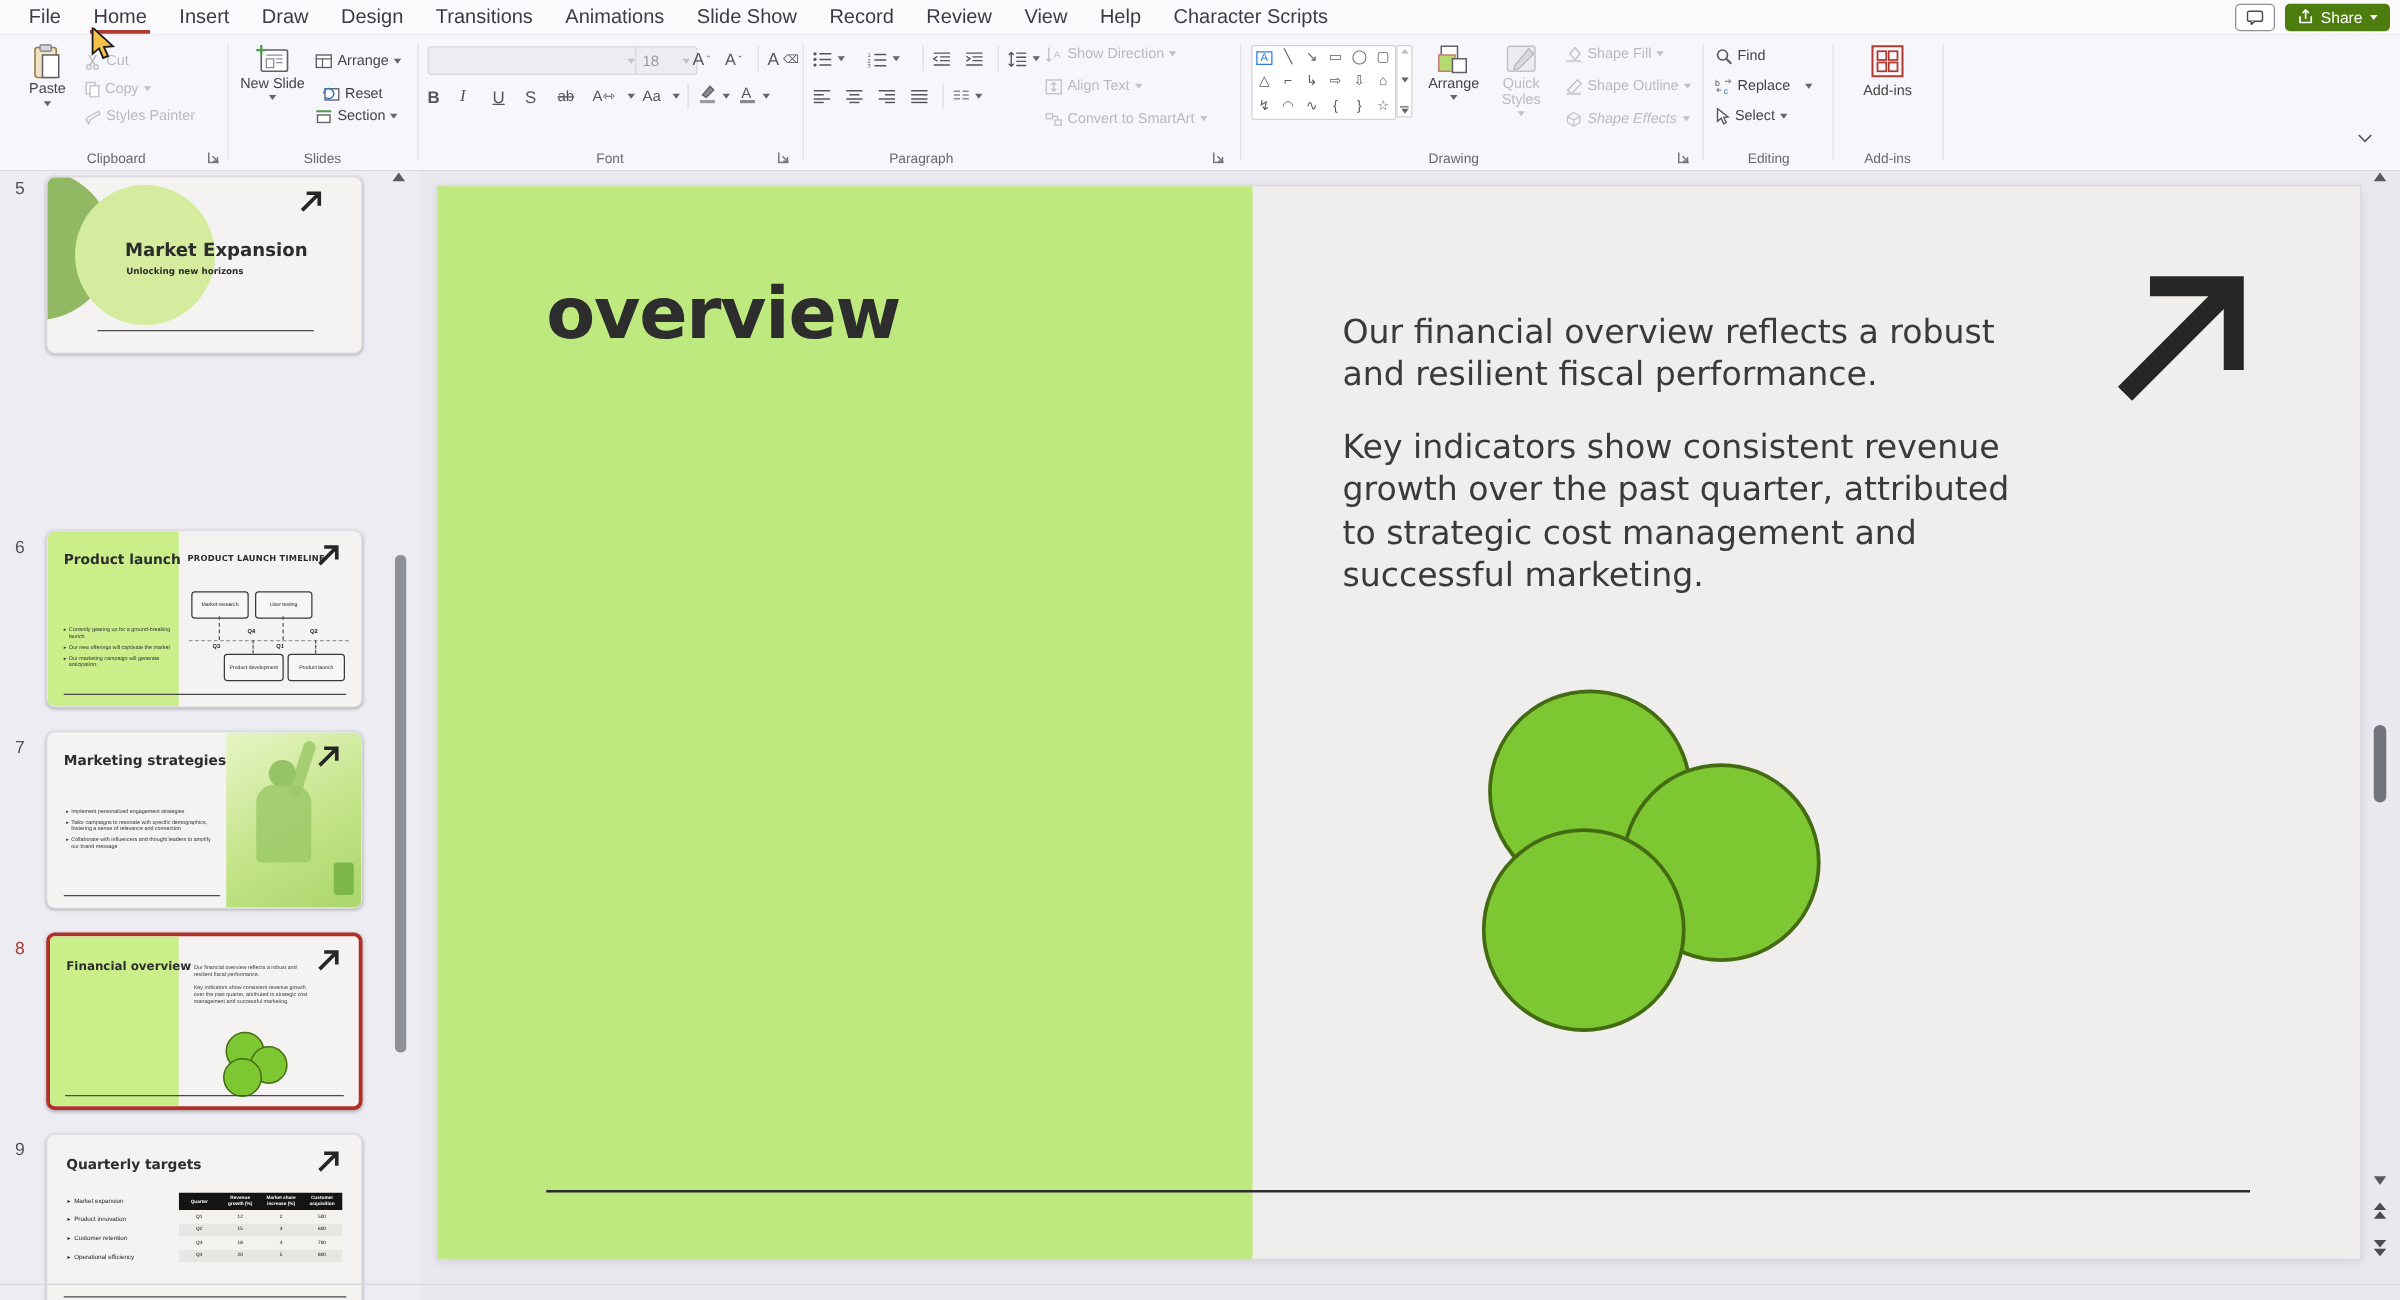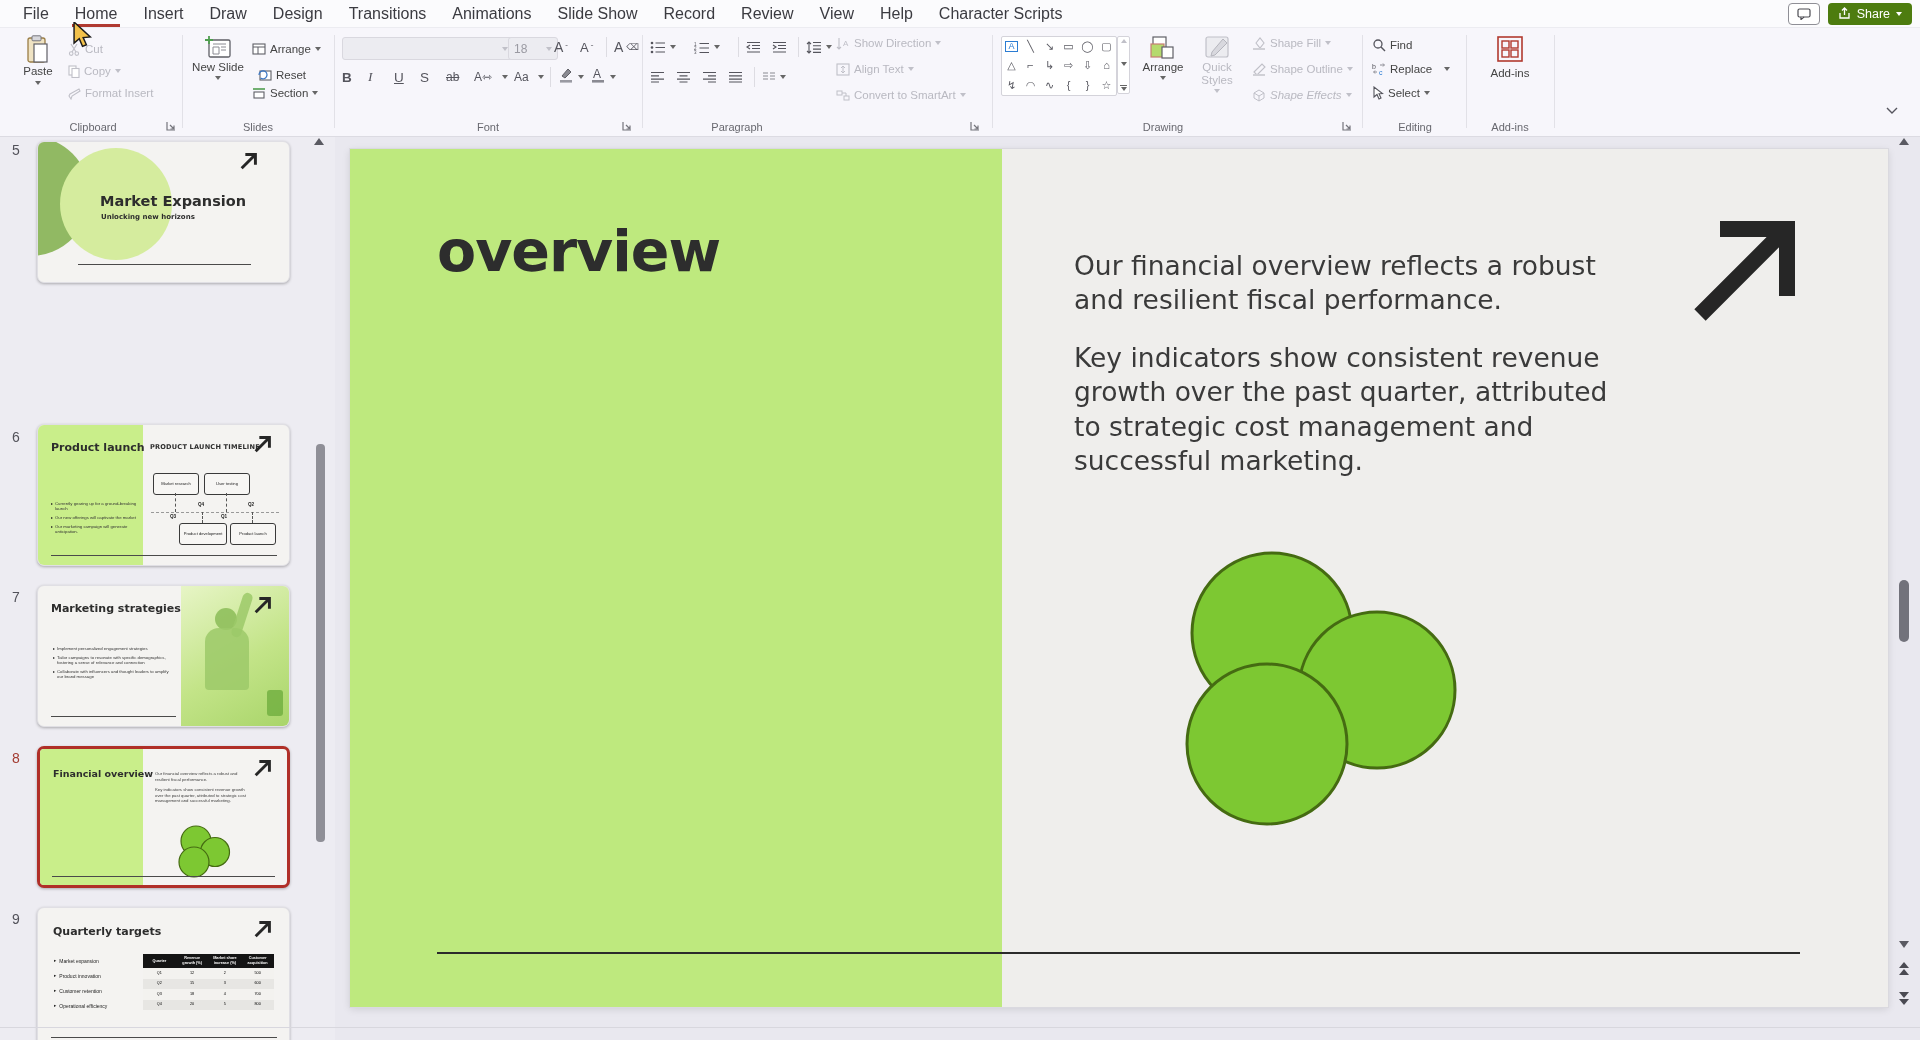--- a/index.html
+++ b/index.html
@@ -165,21 +165,21 @@
         <rect x="1" y="1" width="7" height="9" fill="#fff" stroke="#c0c0c8" stroke-width="1.1"></rect>
         <rect x="4" y="3.5" width="7" height="9" fill="#fff" stroke="#c0c0c8" stroke-width="1.1"></rect>
       </svg>
       <span class="lbl">Copy</span>
       <span class="chev dis"></span>
     </div>
     <div class="sbtn disabled" style="left:62px;top:56px;">
       <svg width="13" height="13" viewBox="0 0 13 13">
         <path d="M2 7 L11 2 L12 4 L4 9 L3 12 L1 9 Z" fill="none" stroke="#c0c0c8" stroke-width="1.1"></path>
       </svg>
-      <span class="lbl">Format Insert</span>
+      <span class="lbl">Styles Painter</span>
     </div>
     <div class="glabel">Clipboard</div>
     <svg class="launcher" style="right:4px" viewBox="0 0 10 10">
       <path d="M1 1 L1 9 L9 9" fill="none" stroke="#75757c" stroke-width="1.2"></path>
       <path d="M4 4 L8 8 M8 4.5 L8 8 L4.5 8" fill="none" stroke="#75757c" stroke-width="1.2"></path>
     </svg>
   </div>
   <div class="rdiv" style="left:182px"></div>
 
   <div class="rgroup" style="left:186px;width:144px;">

